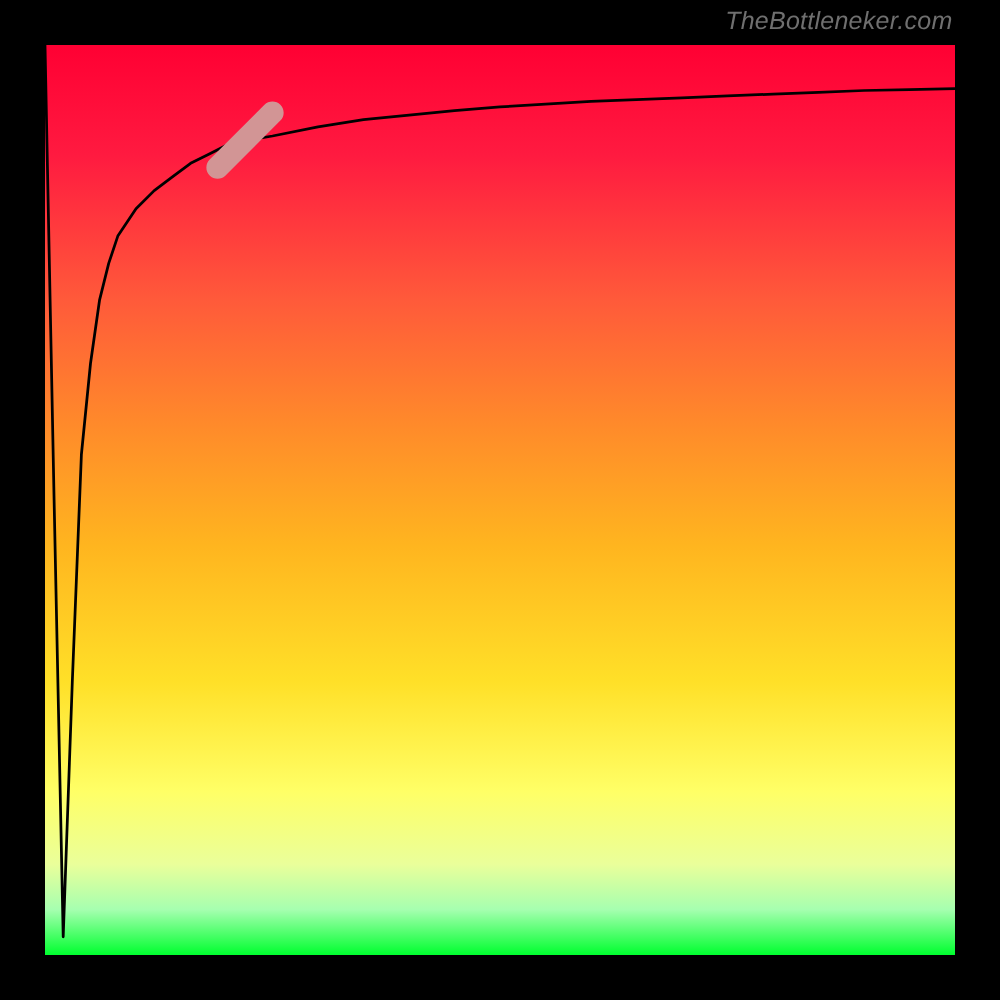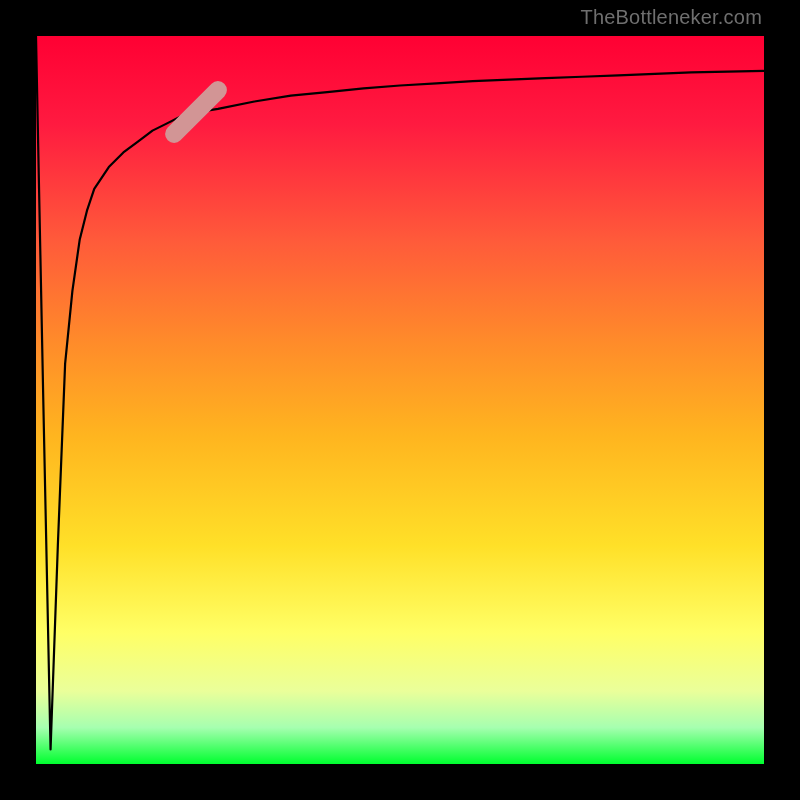--- a/index.html
+++ b/index.html
@@ -2,20 +2,21 @@
 <html><head>
 <meta charset="utf-8">
 <style>
   * { margin: 0; padding: 0; box-sizing: border-box; }
   html, body { width: 800px; height: 800px; overflow: hidden; background: #000; }
   .stage {
     position: relative;
     width: 800px;
     height: 800px;
     background: #000;
+    font-style: italic;
   }
   .plot-area {
     position: absolute;
     left: 36px;
     top: 36px;
     width: 728px;
     height: 728px;
     background: linear-gradient(
       to bottom,
       #ff0033 0%,

